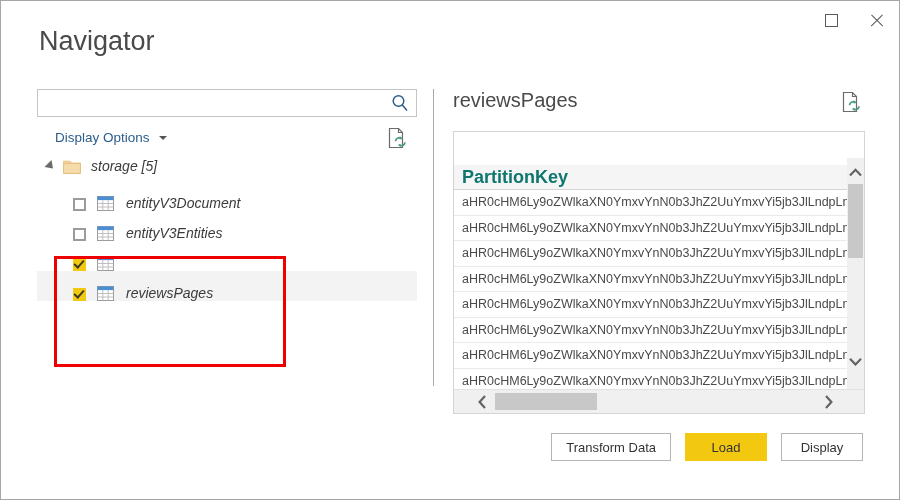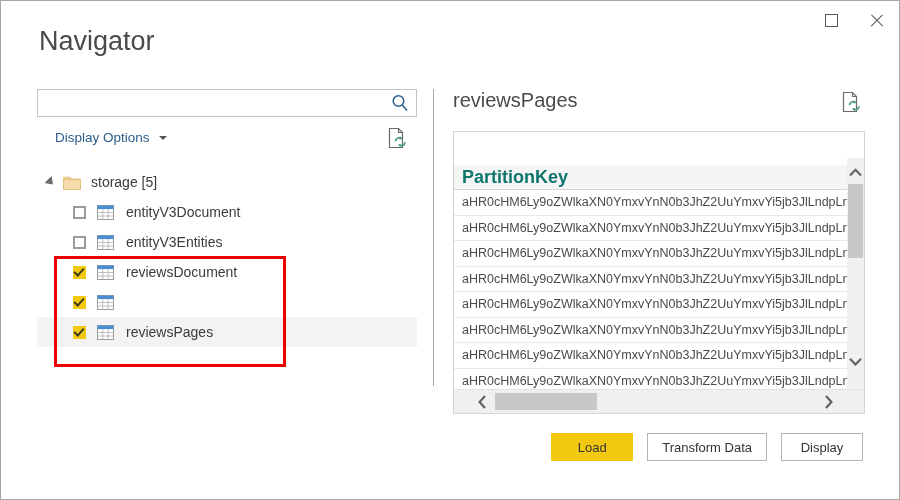--- a/index.html
+++ b/index.html
@@ -142,35 +142,36 @@
     right: 10px;
     top: -2px;
     width: 20px;
     height: 22px;
   }
 
   
   .tree {
     position: absolute;
     left: 0;
-    top: 78px;
+    top: 62px;
     width: 380px;
+    font-style: italic;
   }
   .tree-row {
     position: relative;
     display: flex;
     align-items: center;
     height: 30px;
     font-size: 14px;
     color: #3b3b3b;
     cursor: default;
   }
   .tree-row.selected { background: #f3f3f3; }
   .tree-row.root { padding-left: 10px; }
-  .tree-row.child { padding-left: 36px; }
+  .tree-row.child { padding-left: 36px; align-items: flex-end; }
 
   .expander {
     width: 0; height: 0;
     border-top: 5px solid transparent;
     border-bottom: 5px solid transparent;
     border-left: 7px solid #6b6b6b;
     margin-right: 9px;
     transform: rotate(45deg);
   }
   .folder-icon { width: 18px; height: 15px; margin-right: 10px; flex: none; }
@@ -441,32 +442,20 @@
           <rect x="0.5" y="0.5" width="16" height="14" fill="#ffffff" stroke="#9b9b9b" stroke-width="1"></rect>
           <rect x="0.5" y="0.5" width="16" height="3.6" fill="#4a8fd4"></rect>
           <line x1="0.5" y1="7.5" x2="16.5" y2="7.5" stroke="#b9b9b9" stroke-width="0.9"></line>
           <line x1="0.5" y1="11" x2="16.5" y2="11" stroke="#b9b9b9" stroke-width="0.9"></line>
           <line x1="5.8" y1="4.1" x2="5.8" y2="14.5" stroke="#b9b9b9" stroke-width="0.9"></line>
           <line x1="11.2" y1="4.1" x2="11.2" y2="14.5" stroke="#b9b9b9" stroke-width="0.9"></line>
         </svg>
         <span class="tree-label">entityV3Entities</span>
       </div>
 
-      <div class="tree-row child">
-        <span class="cbox checked"></span>
-        <svg class="table-icon" viewBox="0 0 17 15">
-          <rect x="0.5" y="0.5" width="16" height="14" fill="#ffffff" stroke="#9b9b9b" stroke-width="1"></rect>
-          <rect x="0.5" y="0.5" width="16" height="3.6" fill="#4a8fd4"></rect>
-          <line x1="0.5" y1="7.5" x2="16.5" y2="7.5" stroke="#b9b9b9" stroke-width="0.9"></line>
-          <line x1="0.5" y1="11" x2="16.5" y2="11" stroke="#b9b9b9" stroke-width="0.9"></line>
-          <line x1="5.8" y1="4.1" x2="5.8" y2="14.5" stroke="#b9b9b9" stroke-width="0.9"></line>
-          <line x1="11.2" y1="4.1" x2="11.2" y2="14.5" stroke="#b9b9b9" stroke-width="0.9"></line>
-        </svg>
-        <span class="tree-label">reviewsDocument</span>
-      </div>
 
       <div class="tree-row child">
         <span class="cbox checked"></span>
         <svg class="table-icon" viewBox="0 0 17 15">
           <rect x="0.5" y="0.5" width="16" height="14" fill="#ffffff" stroke="#9b9b9b" stroke-width="1"></rect>
           <rect x="0.5" y="0.5" width="16" height="3.6" fill="#4a8fd4"></rect>
           <line x1="0.5" y1="7.5" x2="16.5" y2="7.5" stroke="#b9b9b9" stroke-width="0.9"></line>
           <line x1="0.5" y1="11" x2="16.5" y2="11" stroke="#b9b9b9" stroke-width="0.9"></line>
           <line x1="5.8" y1="4.1" x2="5.8" y2="14.5" stroke="#b9b9b9" stroke-width="0.9"></line>
           <line x1="11.2" y1="4.1" x2="11.2" y2="14.5" stroke="#b9b9b9" stroke-width="0.9"></line>
@@ -545,18 +534,18 @@
         <div class="hs-arrow hs-right">
           <svg width="9" height="14" viewBox="0 0 9 14">
             <path d="M2 1 L7.4 7 L2 13" fill="none" stroke="#636363" stroke-width="2.2"></path>
           </svg>
         </div>
       </div>
     </div>
   </div>
 
   <div class="footer">
+    <button class="btn">Transform Data</button>
     <button class="btn primary">Load</button>
-    <button class="btn">Transform Data</button>
     <button class="btn">Display</button>
   </div>
 
 </div>
 
 </body></html>

